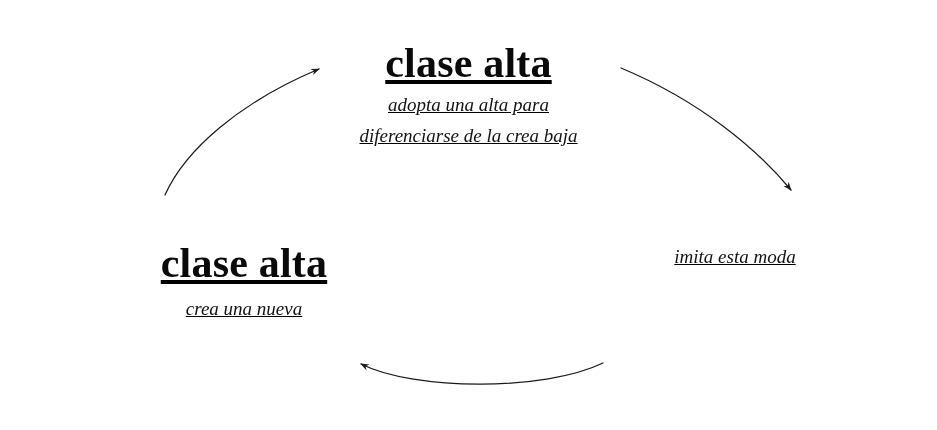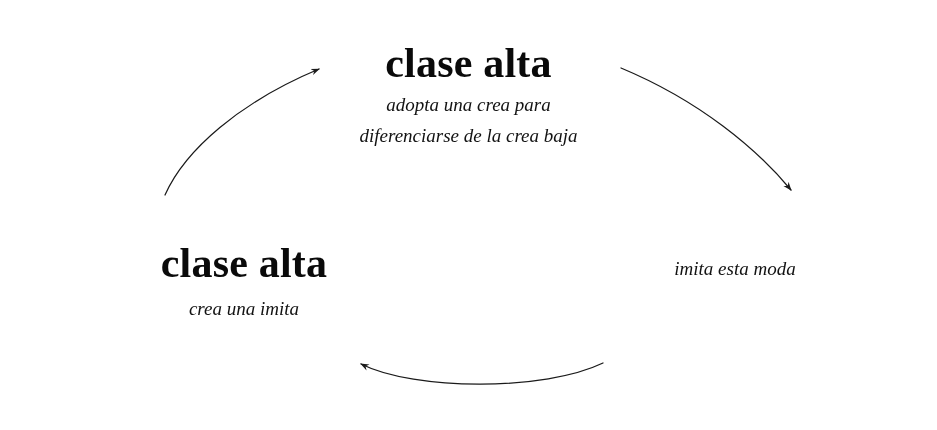--- a/index.html
+++ b/index.html
@@ -20,20 +20,21 @@
   #arrow-layer {
     position: absolute;
     left: 0;
     top: 0;
     width: 937px;
     height: 430px;
   }
   .node {
     position: absolute;
     text-align: center;
+    text-decoration: underline;
   }
   .node-title {
     font-family: "Liberation Serif", "DejaVu Serif", serif;
     font-weight: bold;
     font-size: 42px;
     line-height: 46px;
     letter-spacing: 0.2px;
     color: #0a0a0a;
     white-space: nowrap;
   }
@@ -62,21 +63,21 @@
     width: 300px;
   }
   #node-left .node-sub { margin-top: 10px; }
 
   
   #node-right {
     left: 585px;
     top: 240px;
     width: 300px;
   }
-  #node-right .node-sub { margin-top: 16px; }
+  #node-right .node-sub { margin-top: 4px; }
 </style>
 </head>
 <body>
 
 <div id="stage">
 
   <svg id="arrow-layer" viewBox="0 0 937 430" width="937" height="430" xmlns="http://www.w3.org/2000/svg">
     <defs>
       <marker id="ah" viewBox="0 0 10 10" refX="9" refY="5" markerWidth="7" markerHeight="7" orient="auto-start-reverse" markerUnits="strokeWidth">
         <path d="M 0 1.2 L 10 5 L 0 8.8 L 3.2 5 Z" fill="#1a1a1a"></path>
@@ -85,26 +86,26 @@
 
     <path d="M 165 195 C 185 150 240 102 319 69" fill="none" stroke="#1a1a1a" stroke-width="1.25" stroke-linecap="round" marker-end="url(#ah)"></path>
 
     <path d="M 621 68 C 700 101 757 149 791 190" fill="none" stroke="#1a1a1a" stroke-width="1.25" stroke-linecap="round" marker-end="url(#ah)"></path>
 
     <path d="M 603 363 C 545 391 415 391 361 364" fill="none" stroke="#1a1a1a" stroke-width="1.25" stroke-linecap="round" marker-end="url(#ah)"></path>
   </svg>
 
   <div class="node" id="node-top">
     <div class="node-title">clase alta</div>
-    <div class="node-sub">adopta una crea para</div>
+    <div class="node-sub">adopta una alta para</div>
     <div class="node-sub">diferenciarse de la crea baja</div>
   </div>
 
   <div class="node" id="node-left">
     <div class="node-title">clase alta</div>
-    <div class="node-sub">crea una imita</div>
+    <div class="node-sub">crea una nueva</div>
   </div>
 
   <div class="node" id="node-right">
     <div class="node-sub">imita esta moda</div>
   </div>
 
 </div>
 
 </body></html>

